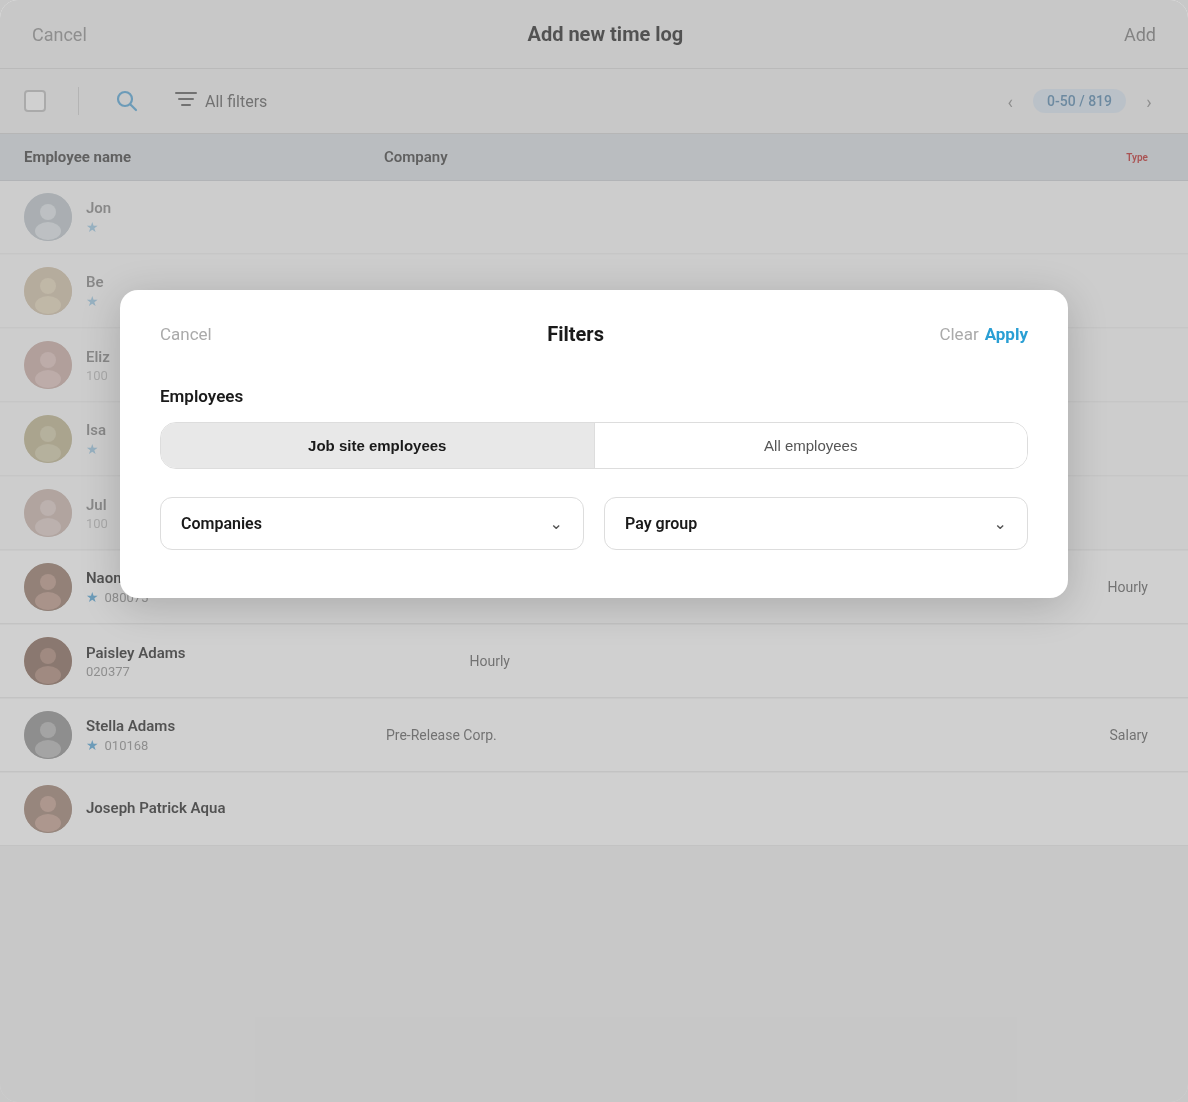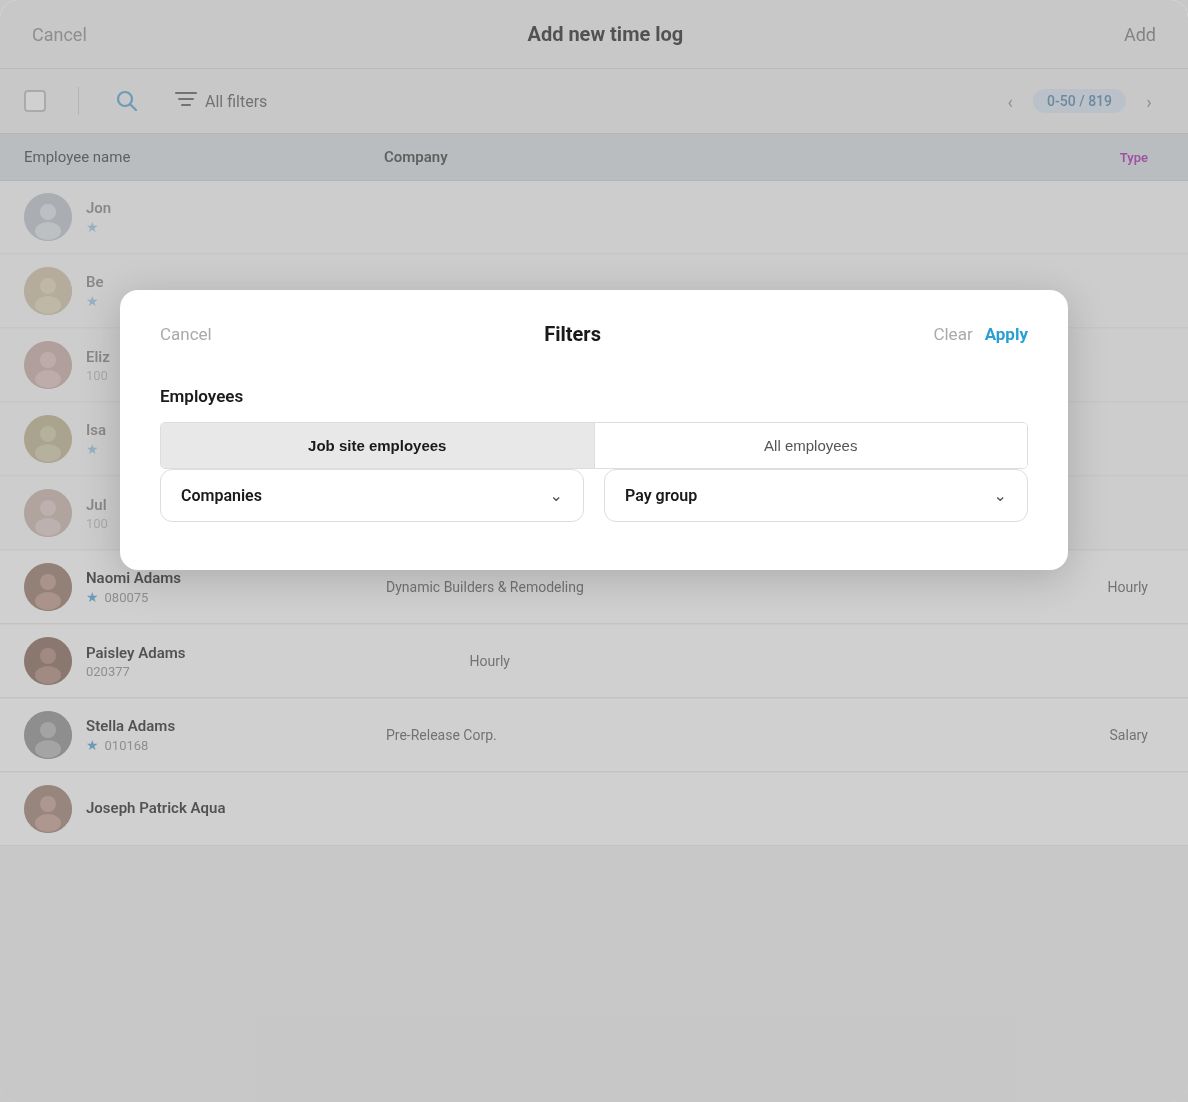--- a/index.html
+++ b/index.html
@@ -117,23 +117,23 @@
     }
 
     
     .table-header {
       display: flex;
       align-items: center;
       padding: 14px 24px;
       background: #d8dde2;
       border-bottom: 1px solid #c8cdd2;
     }
-    .col-name { flex: 0 0 360px; font-size: 15px; font-weight: 400; color: #333; }
+    .col-name { flex: 0 0 360px; font-size: 15px; font-weight: 700; color: #333; }
     .col-company { flex: 1; font-size: 15px; font-weight: 600; color: #333; }
-    .col-type { flex: 0 0 140px; font-size: 13px; font-weight: 600; color: #a21caf; text-align: right; padding-right: 16px; }
+    .col-type { flex: 0 0 140px; font-size: 10px; font-weight: 600; color: #b91c1c; text-align: right; padding-right: 16px; }
 
     
     .employee-list {
       background: #f5f5f5;
     }
     .employee-row {
       display: flex;
       align-items: center;
       padding: 12px 24px;
       border-bottom: 1px solid #e8e8e8;
@@ -230,21 +230,21 @@
       font-size: 17px;
       cursor: pointer;
     }
     .filter-title {
       font-size: 20px;
       font-weight: 700;
       color: #1a1a1a;
     }
     .filter-actions {
       display: flex;
-      gap: 12px;
+      gap: 6px;
       align-items: center;
     }
     .filter-clear {
       color: #aaa;
       font-size: 17px;
       cursor: pointer;
     }
     .filter-apply {
       color: #2a9fd4;
       font-size: 17px;
@@ -256,22 +256,23 @@
       font-size: 17px;
       font-weight: 600;
       color: #1a1a1a;
       margin-bottom: 16px;
     }
 
     
     .toggle-group {
       display: flex;
       border: 1.5px solid #ddd;
-      border-radius: 5px;
+      border-radius: 16px;
       overflow: hidden;
+      margin-bottom: 28px;
     }
     .toggle-btn {
       flex: 1;
       padding: 14px 20px;
       text-align: center;
       font-size: 15px;
       font-weight: 500;
       cursor: pointer;
       border: none;
       background: transparent;

